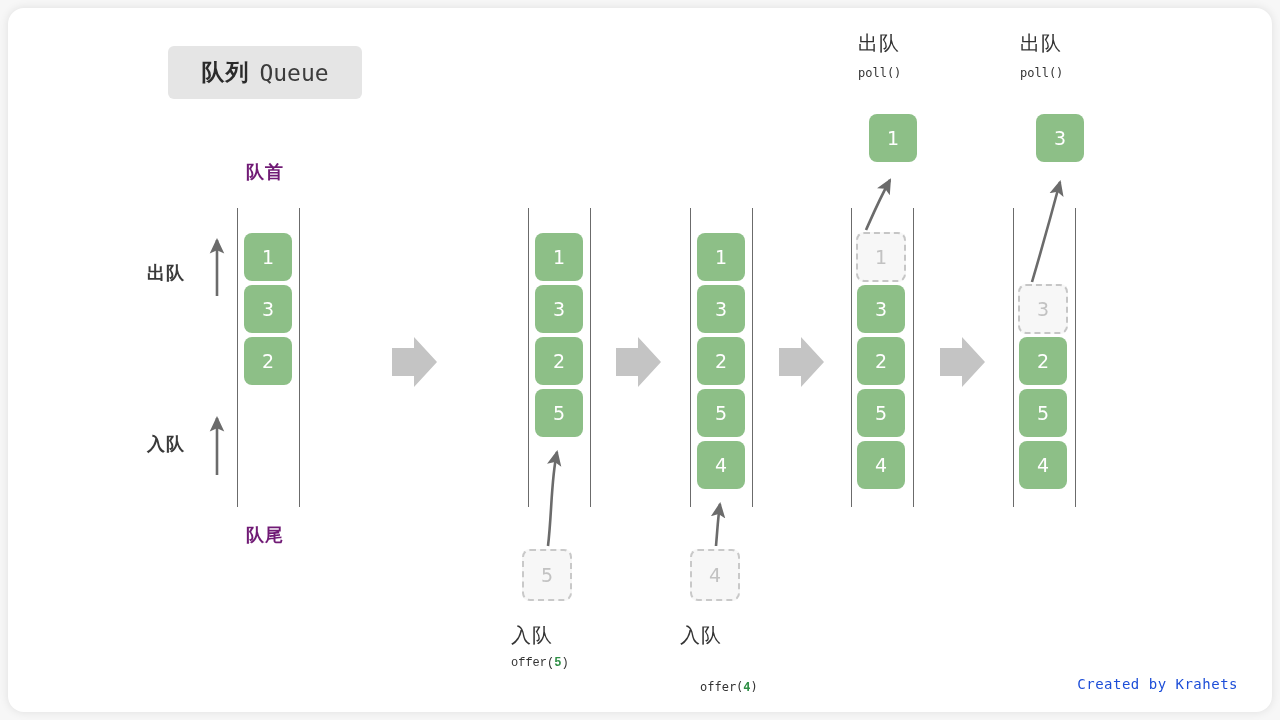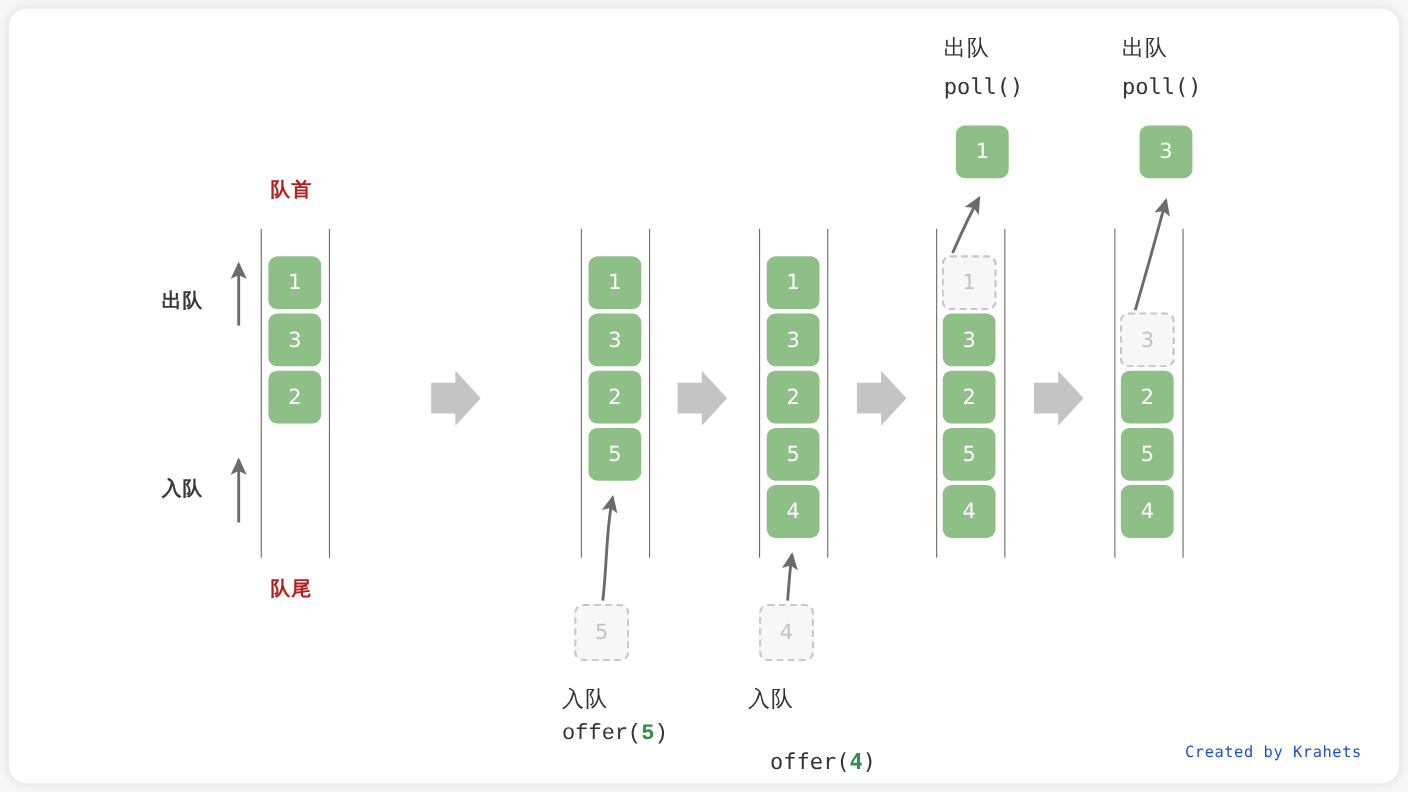--- a/index.html
+++ b/index.html
@@ -58,21 +58,21 @@
     color: #3c3c3c;
   }
 
   
   .abs { position: absolute; }
 
   .hdr-label {
     font-family: "Liberation Sans", "DejaVu Sans", sans-serif;
     font-size: 18px;
     font-weight: 700;
-    color: #b91c1c;
+    color: #701a75;
     letter-spacing: 1px;
     text-align: center;
     white-space: nowrap;
   }
   .side-label {
     font-family: "Liberation Sans", "DejaVu Sans", sans-serif;
     font-size: 18px;
     font-weight: 700;
     color: #3a3a3a;
     letter-spacing: 1px;
@@ -83,21 +83,21 @@
   .op-cn {
     font-family: "Liberation Sans", "DejaVu Sans", sans-serif;
     font-size: 20px;
     font-weight: 400;
     color: #333333;
     white-space: nowrap;
     letter-spacing: 1px;
   }
   .op-code {
     font-family: "DejaVu Sans Mono", monospace;
-    font-size: 20px;
+    font-size: 12px;
     font-weight: 400;
     color: #333333;
     white-space: nowrap;
   }
   .op-code .arg { color: #2f8f46; font-weight: 700; }
 
   
   .rail {
     position: absolute;
     width: 0;
@@ -159,20 +159,24 @@
     letter-spacing: 0.5px;
     white-space: nowrap;
   }
 </style>
 </head>
 <body>
 
 <div id="canvas">
   <div class="card"></div>
 
+  <div class="title-badge">
+    <span class="title-cn">队列</span>
+    <span class="title-en">Queue</span>
+  </div>
 
   <div class="abs hdr-label" style="left:205px; top:160px; width:120px;">队首</div>
   <div class="abs hdr-label" style="left:205px; top:523px; width:120px;">队尾</div>
 
   <div class="abs side-label" style="left:147px; top:261px;">出队</div>
   <div class="abs side-label" style="left:147px; top:432px;">入队</div>
 
   <div class="rail" style="left:237px; top:208px; height:299px;"></div>
   <div class="rail" style="left:299px; top:208px; height:299px;"></div>
 

